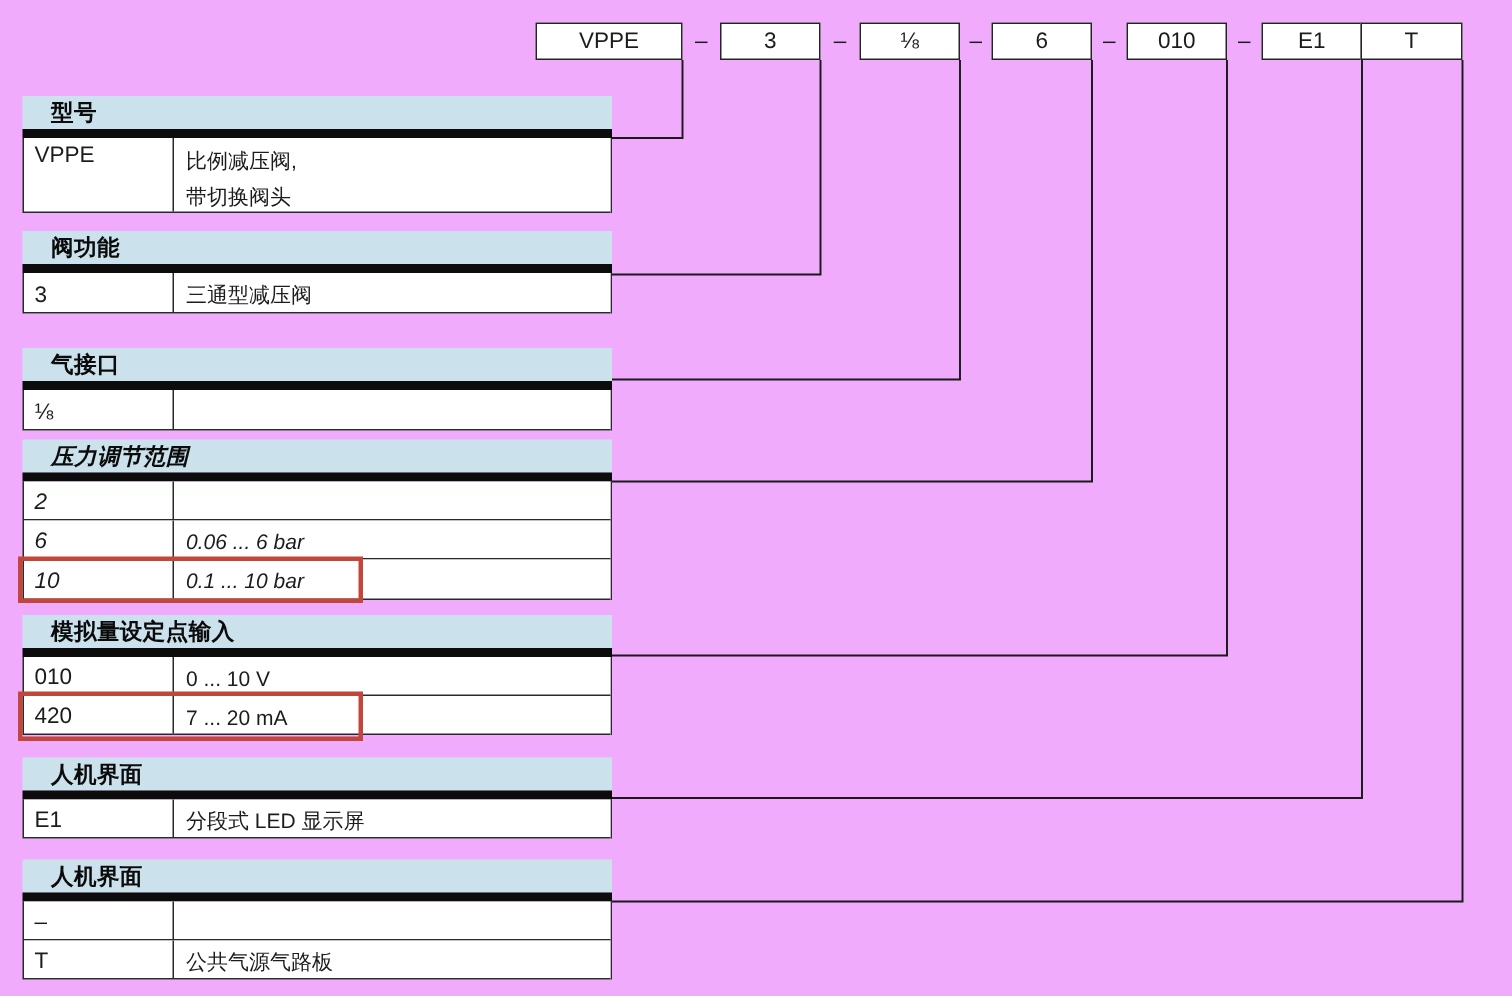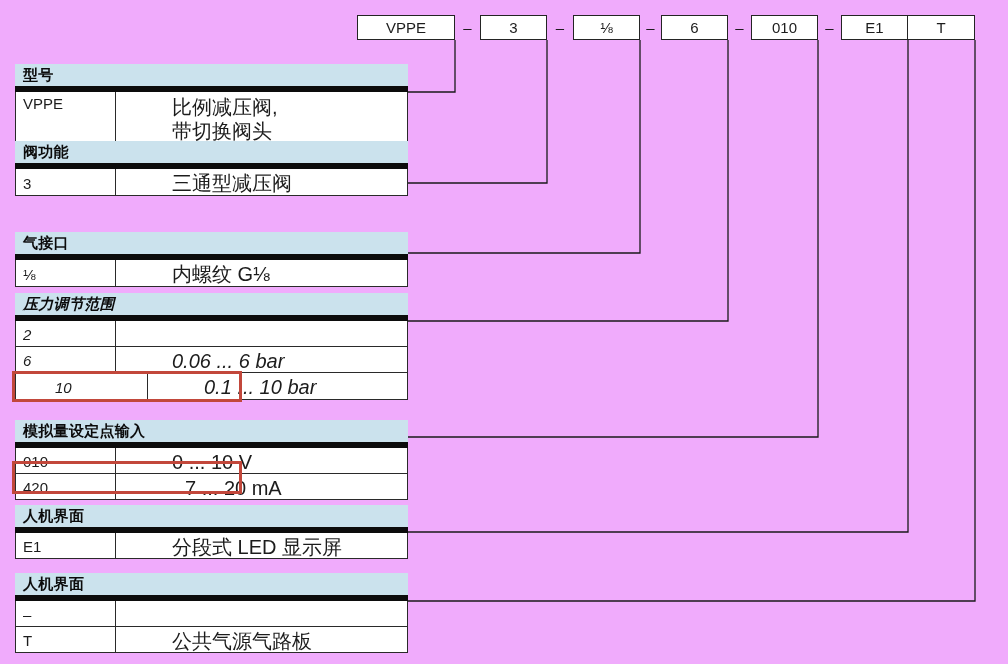--- a/index.html
+++ b/index.html
@@ -33,21 +33,21 @@
     font-size:15px;color:#1c1c1c;
   }
   
   #connectors{position:absolute;left:0;top:0;width:1008px;height:664px;}
   #connectors polyline{fill:none;stroke:var(--line);stroke-width:1.3;}
   
   .spec-table{position:absolute;left:15px;width:393px;}
   .spec-header{
     height:22px;background:var(--header-band);
     display:flex;align-items:center;
-    padding-left:8px;
+    padding-left:19px;
     font-size:15px;font-weight:700;color:#0b0b0b;
     letter-spacing:0.3px;
   }
   .spec-bar{height:6px;background:#0c0c0c;}
   .spec-rows{
     border-left:1px solid #2a2a2a;
     border-right:1px solid #2a2a2a;
   }
   .spec-row{
     display:flex;
@@ -57,25 +57,24 @@
   .cell-code{
     width:100px;flex:0 0 100px;
     border-right:1px solid #2a2a2a;
     padding:2px 0 0 7px;
     font-size:15px;color:#1c1c1c;
     display:flex;align-items:center;
   }
   .cell-desc{
     flex:1;
     padding:2px 0 0 8px;
-    font-size:20px;color:#1c1c1c;
+    font-size:14px;color:#1c1c1c;
     display:flex;align-items:center;
     white-space:pre-line;
     line-height:24px;
-    margin-left:48px;
   }
   .row-tall .cell-code,.row-tall .cell-desc{align-items:flex-start;padding-top:3px;}
   
   .highlight-box{
     position:absolute;
     border:3px solid var(--highlight-red);
     background:transparent;
     pointer-events:none;
   }
 </style>
@@ -112,69 +111,68 @@
     <div class="spec-bar"></div>
     <div class="spec-rows">
       <div class="spec-row row-tall" style="height:50px;">
         <div class="cell-code">VPPE</div>
         <div class="cell-desc">比例减压阀,
 带切换阀头</div>
       </div>
     </div>
   </div>
 
-  <div class="spec-table" style="top:141px;">
+  <div class="spec-table" style="top:154px;">
     <div class="spec-header">阀功能</div>
     <div class="spec-bar"></div>
     <div class="spec-rows">
       <div class="spec-row" style="height:27px;">
         <div class="cell-code">3</div>
         <div class="cell-desc">三通型减压阀</div>
       </div>
     </div>
   </div>
 
   <div class="spec-table" style="top:232px;">
     <div class="spec-header">气接口</div>
     <div class="spec-bar"></div>
     <div class="spec-rows">
       <div class="spec-row" style="height:27px;">
         <div class="cell-code">⅛</div>
-        <div class="cell-desc">内螺纹 G⅛</div>
       </div>
     </div>
   </div>
 
   <div class="spec-table" style="top:293px;font-style:italic;">
     <div class="spec-header">压力调节范围</div>
     <div class="spec-bar"></div>
     <div class="spec-rows">
       <div class="spec-row" style="height:26px;">
         <div class="cell-code">2</div>
       </div>
       <div class="spec-row" style="height:26px;">
         <div class="cell-code">6</div>
         <div class="cell-desc">0.06 ... 6 bar</div>
       </div>
-      <div class="spec-row" style="height:27px;padding-left:32px;">
+      <div class="spec-row" style="height:27px;">
         <div class="cell-code">10</div>
         <div class="cell-desc">0.1 ... 10 bar</div>
       </div>
     </div>
   </div>
 
-  <div class="spec-table" style="top:420px;">
+  <div class="spec-table" style="top:410px;">
     <div class="spec-header">模拟量设定点输入</div>
     <div class="spec-bar"></div>
     <div class="spec-rows">
       <div class="spec-row" style="height:26px;">
         <div class="cell-code">010</div>
         <div class="cell-desc">0 ... 10 V</div>
       </div>
-      <div class="spec-row" style="height:26px;gap:13px;">
+      <div class="spec-row" style="height:26px;">
         <div class="cell-code">420</div>
         <div class="cell-desc">7 ... 20 mA</div>
       </div>
     </div>
   </div>
 
   <div class="spec-table" style="top:505px;">
     <div class="spec-header">人机界面</div>
     <div class="spec-bar"></div>
     <div class="spec-rows">

